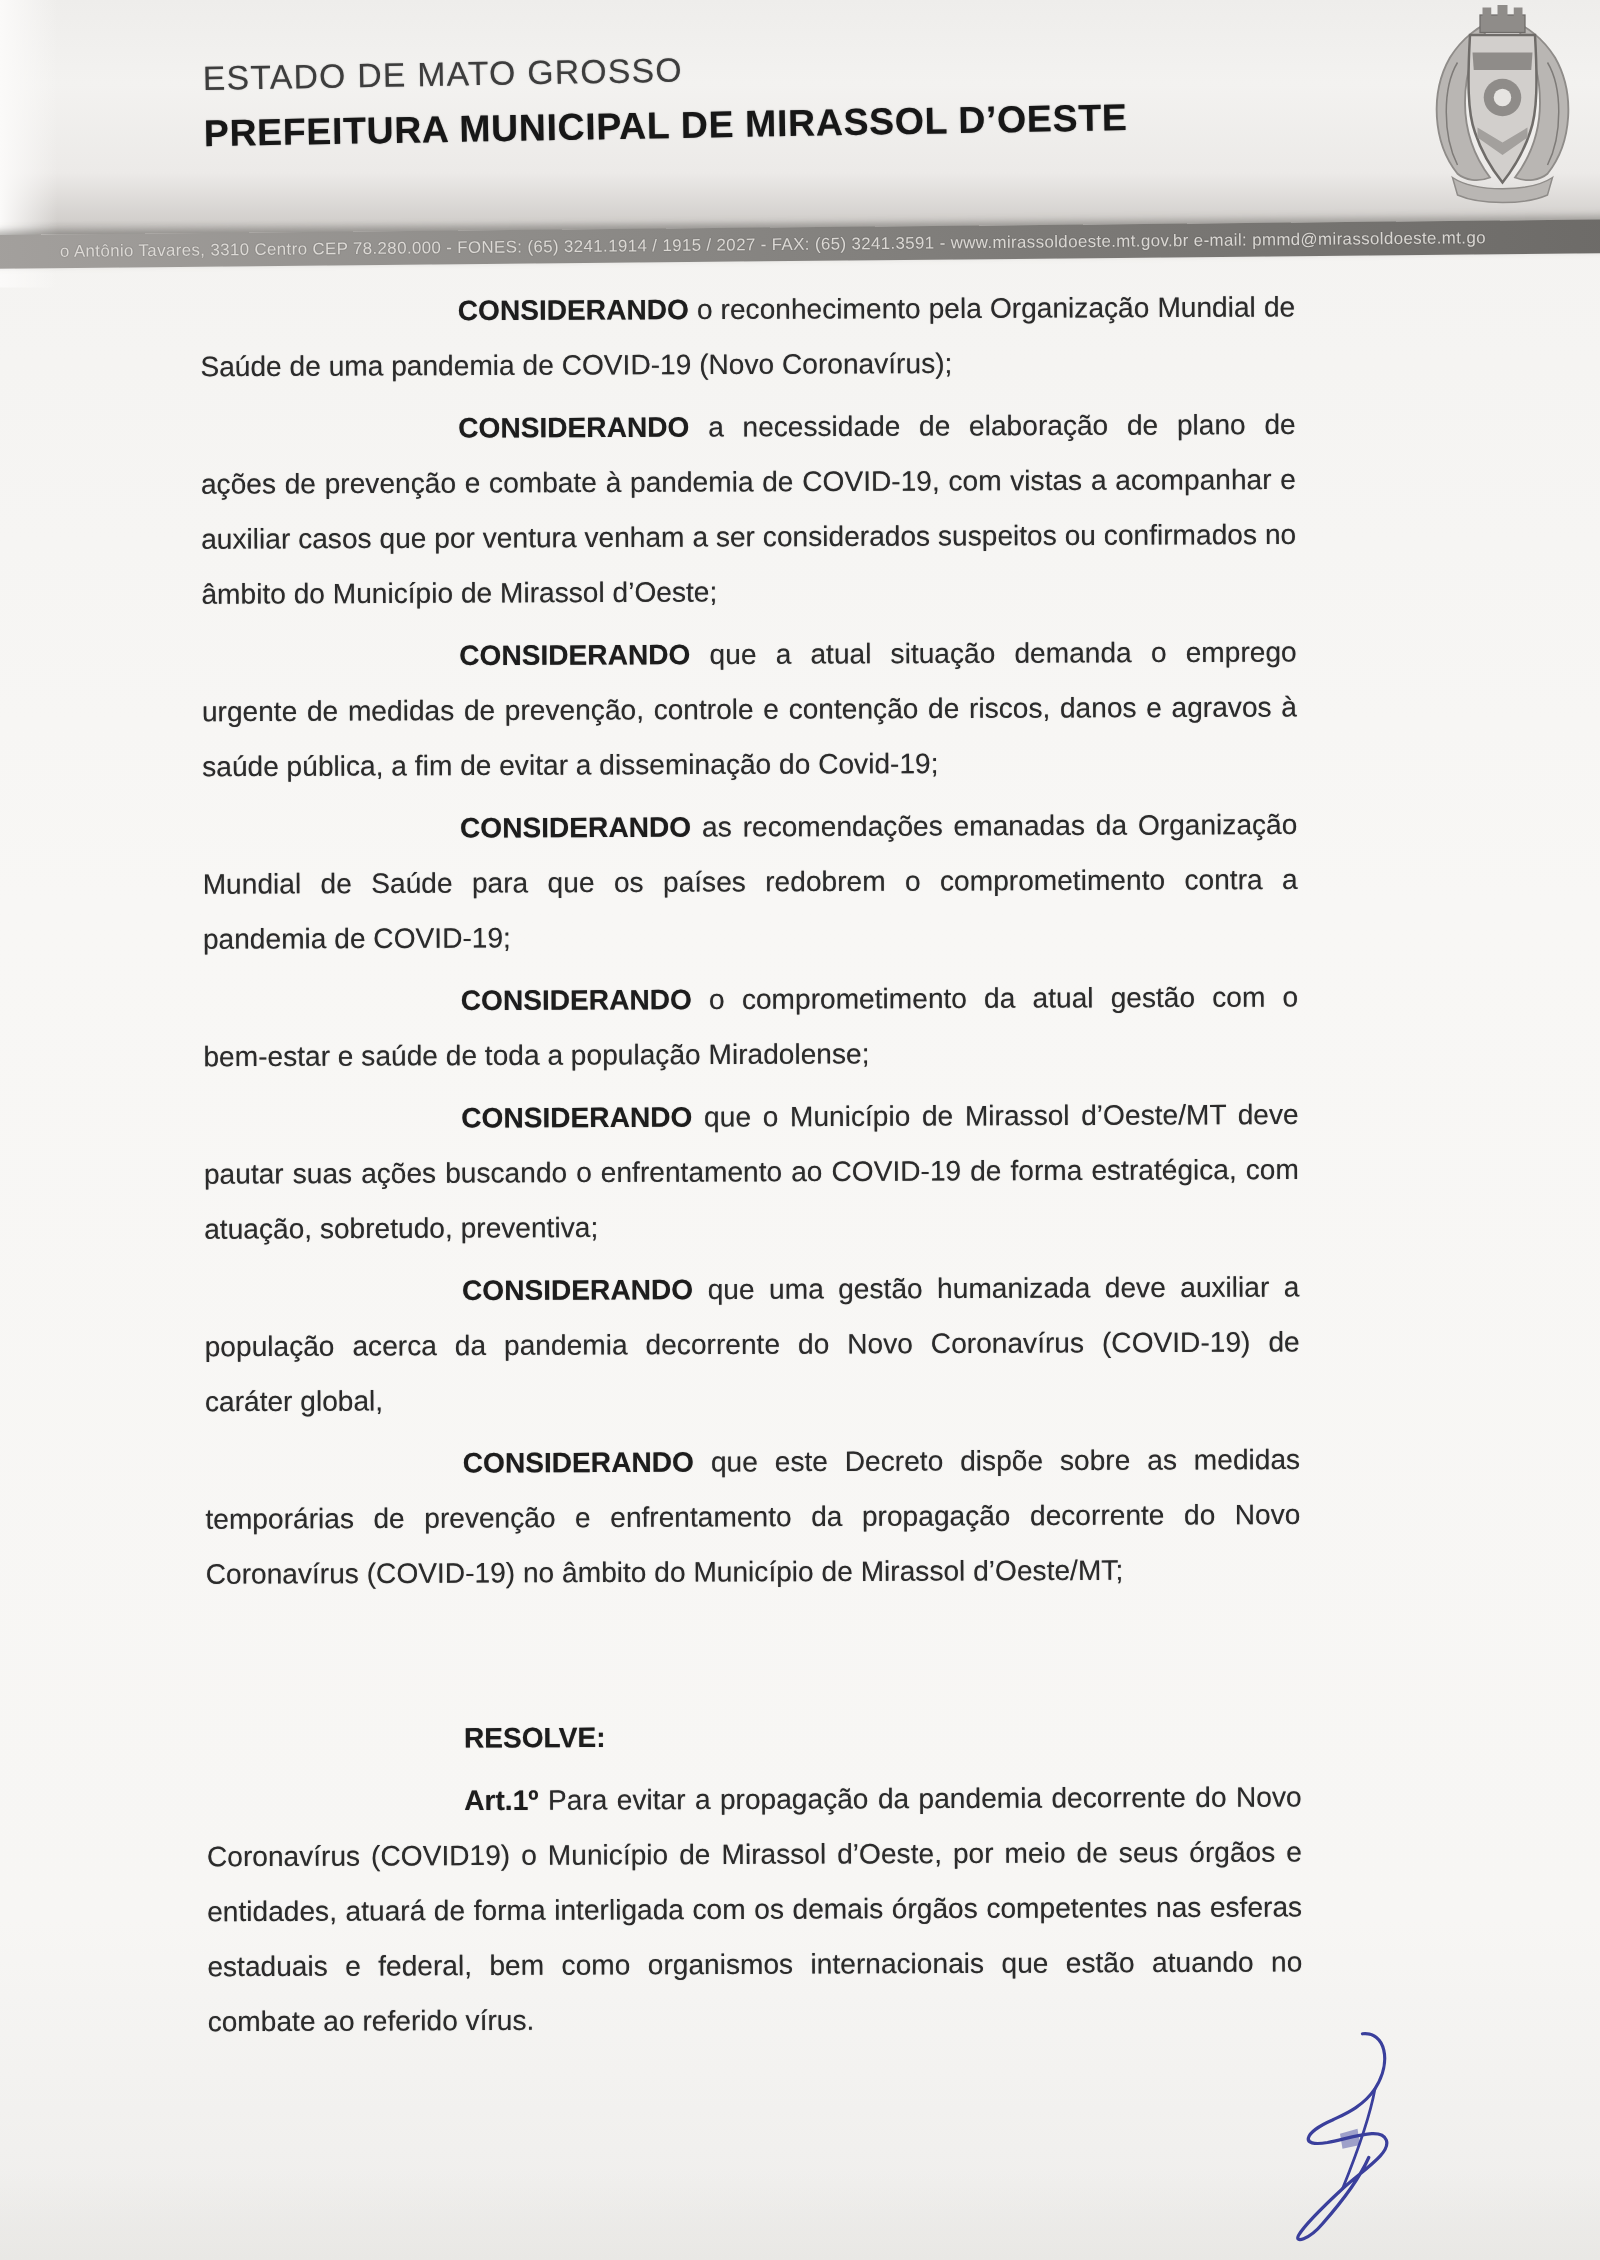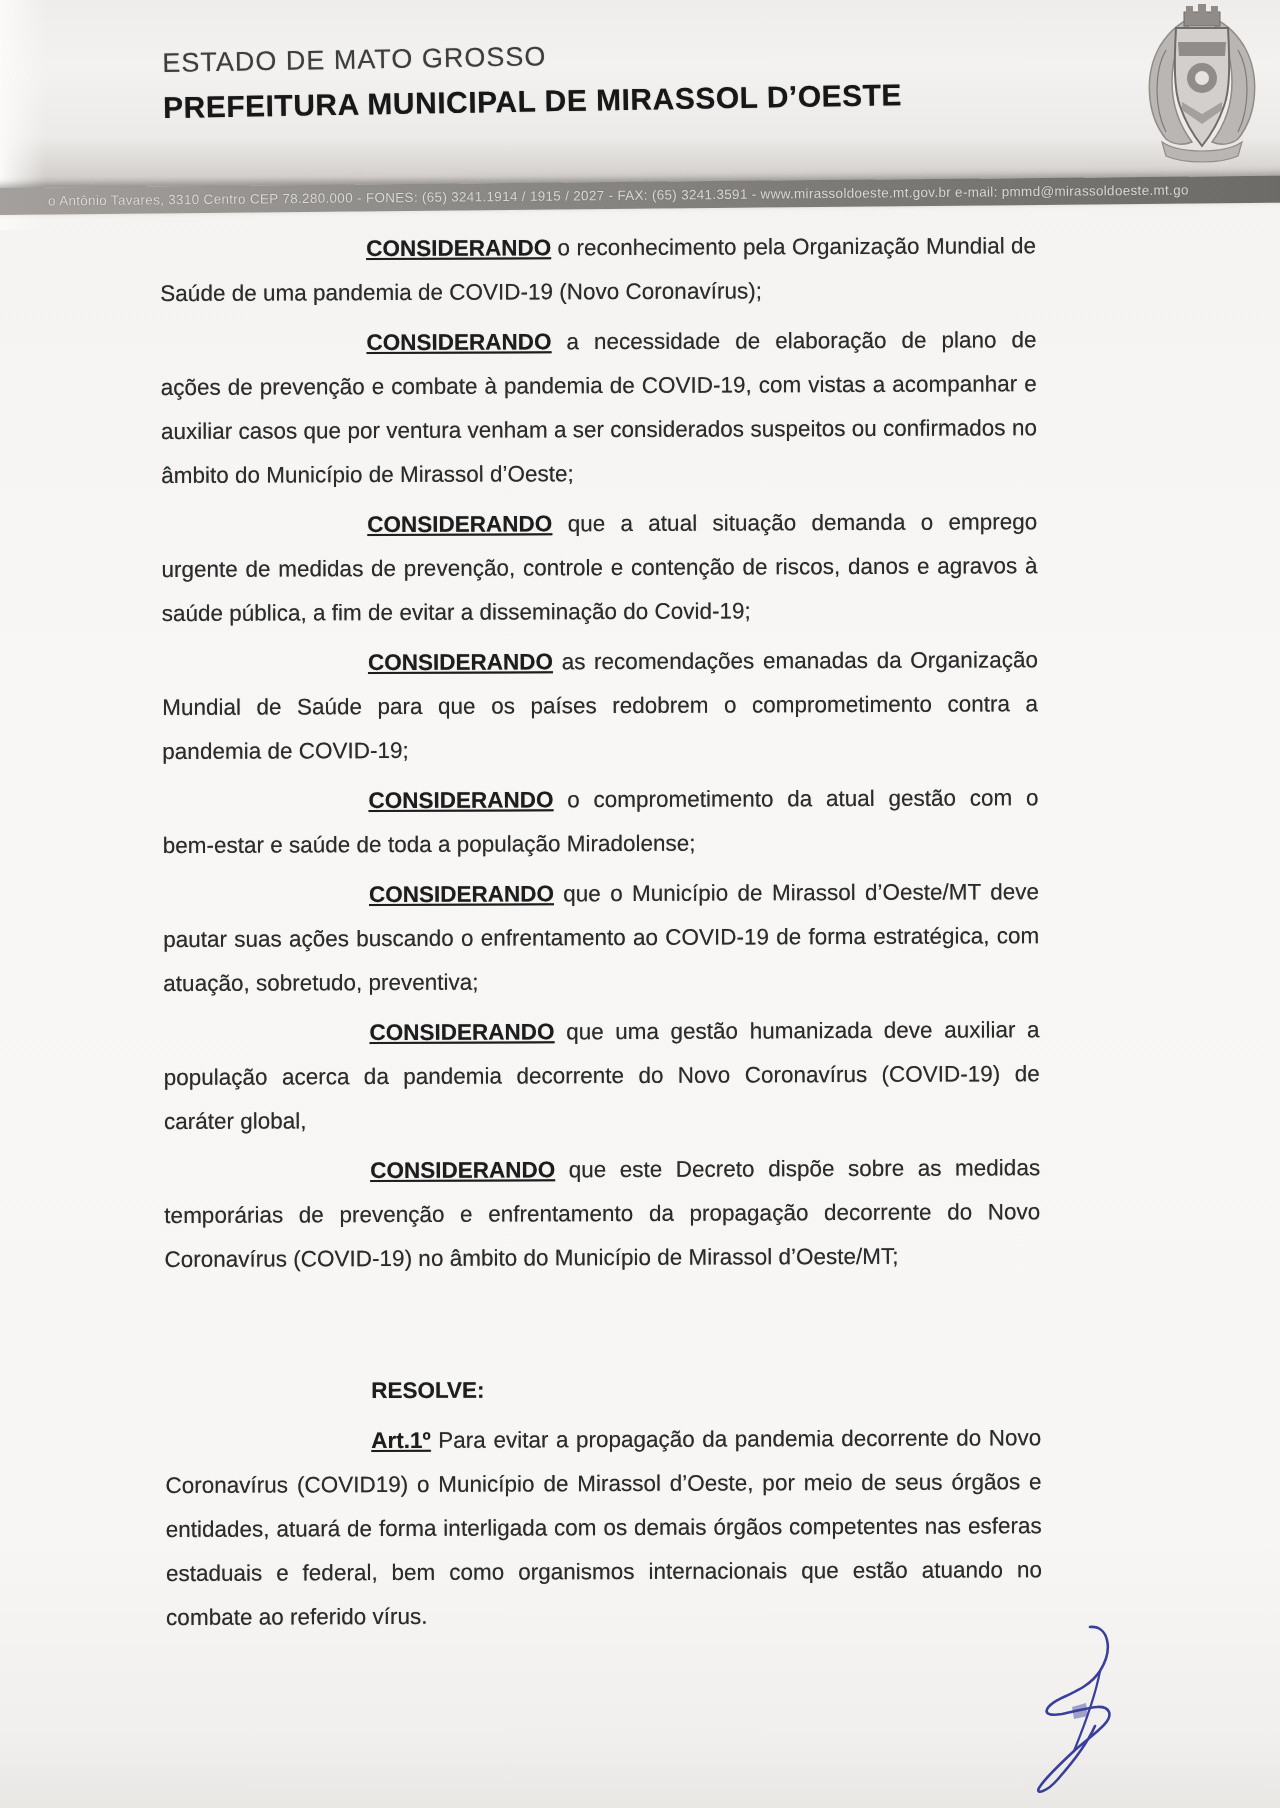--- a/index.html
+++ b/index.html
@@ -62,21 +62,21 @@
     transform:rotate(-0.25deg);transform-origin:left top;
     color:#2b2b2b;
     font-size:22.5px;line-height:44px;
     text-shadow:0 0 .7px rgba(45,45,45,.55);
   }
   .doc-body p{
     margin:6px 0;
     text-align:justify;
     text-indent:206px;
   }
-  .lead{font-weight:700;color:#1d1d1d;text-decoration:underline;}
+  .lead{font-weight:700;color:#1d1d1d;}
   .resolve{
     margin:88px 0 6px 0 !important;
     text-align:left;
     font-weight:700;color:#1d1d1d;
     text-indent:206px;
   }
   
   .signature{
     position:absolute;left:1028px;top:1618px;width:120px;height:180px;
   }

